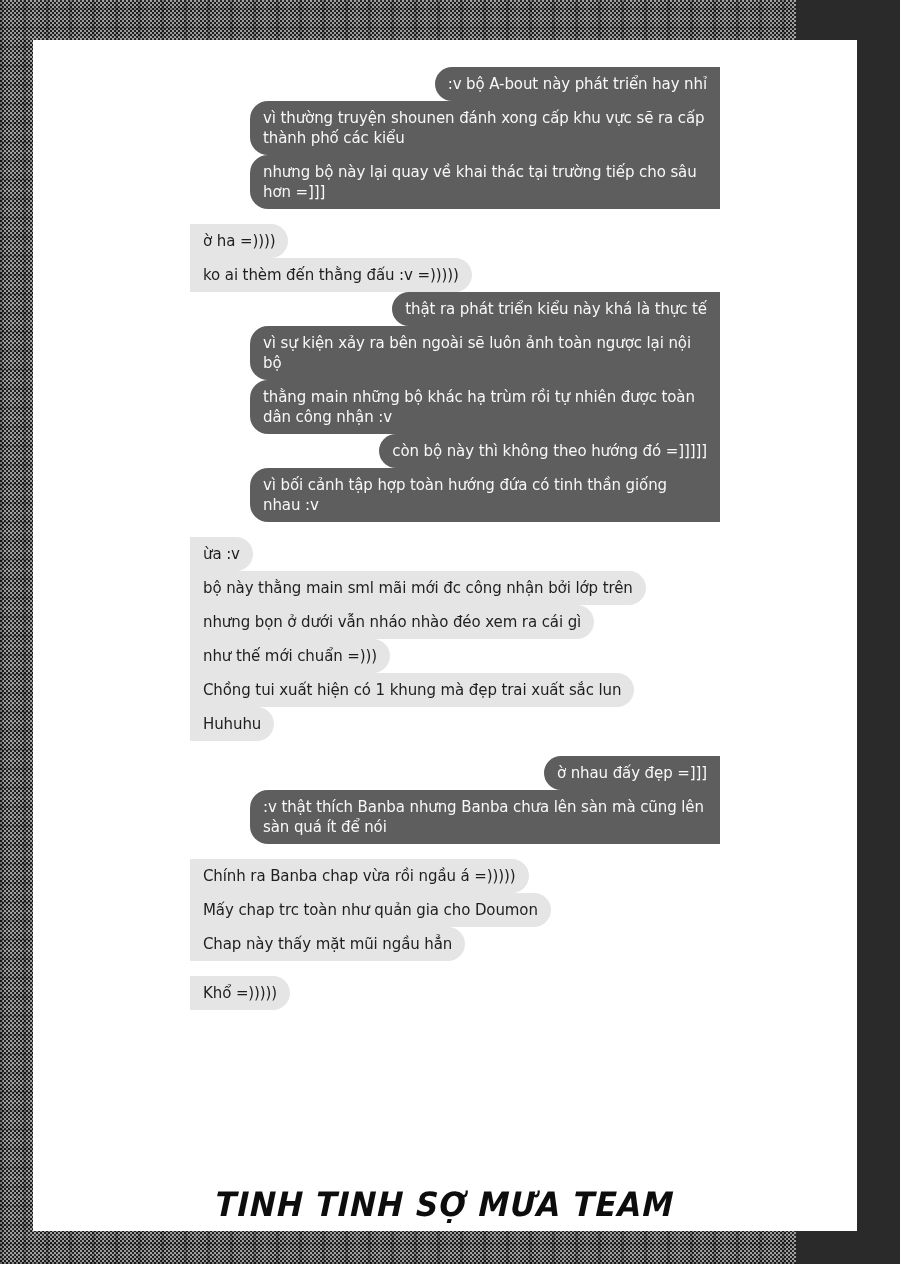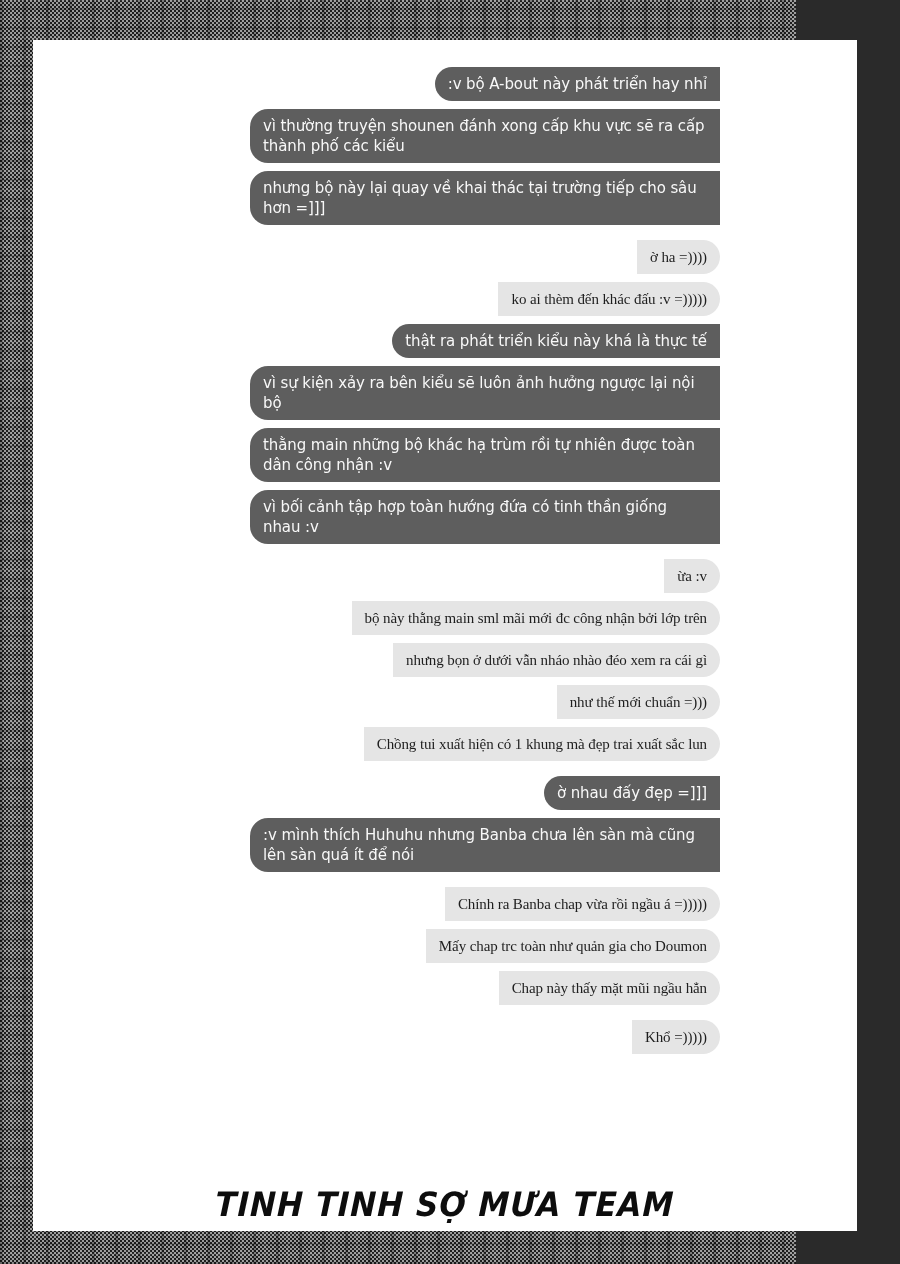--- a/index.html
+++ b/index.html
@@ -27,26 +27,26 @@
   }
   .chat{
     position:absolute;
     left:157px;top:27px;
     width:530px;
     display:flex;
     flex-direction:column;
   }
   .row{
     display:flex;
-    margin-top:8px;
+    margin-top:0;
   }
   .row:first-child{margin-top:0;}
   .row.group-start{margin-top:15px;}
   .row.right{justify-content:flex-end;}
-  .row.left{justify-content:flex-end;font-family:Liberation Serif, serif;}
+  .row.left{justify-content:flex-start;}
   .bubble{
     box-sizing:border-box;
     max-width:470px;
     padding:7px 13px;
     font-size:15px;
     line-height:20px;
     letter-spacing:-0.1px;
     word-wrap:break-word;
   }
   .bubble.right{
@@ -86,54 +86,60 @@
         <div class="row right">
     <div class="bubble right">vì thường truyện shounen đánh xong cấp khu vực sẽ ra cấp thành phố các kiểu</div>
   </div>
         <div class="row right">
     <div class="bubble right">nhưng bộ này lại quay về khai thác tại trường tiếp cho sâu hơn =]]]</div>
   </div>
         <div class="row left group-start">
     <div class="bubble left">ờ ha =))))</div>
   </div>
         <div class="row left">
-    <div class="bubble left">ko ai thèm đến khác đấu :v =)))))</div>
+    <div class="bubble left">ko ai thèm đến thằng đấu :v =)))))</div>
   </div>
         <div class="row right">
     <div class="bubble right">thật ra phát triển kiểu này khá là thực tế</div>
   </div>
         <div class="row right">
-    <div class="bubble right">vì sự kiện xảy ra bên kiểu sẽ luôn ảnh hưởng ngược lại nội bộ</div>
+    <div class="bubble right">vì sự kiện xảy ra bên ngoài sẽ luôn ảnh toàn ngược lại nội bộ</div>
   </div>
         <div class="row right">
     <div class="bubble right">thằng main những bộ khác hạ trùm rồi tự nhiên được toàn dân công nhận :v</div>
+  </div>
+        <div class="row right">
+    <div class="bubble right">còn bộ này thì không theo hướng đó =]]]]]</div>
   </div>
         <div class="row right">
     <div class="bubble right">vì bối cảnh tập hợp toàn hướng đứa có tinh thần giống nhau :v</div>
   </div>
         <div class="row left group-start">
     <div class="bubble left">ừa :v</div>
   </div>
         <div class="row left">
     <div class="bubble left">bộ này thằng main sml mãi mới đc công nhận bởi lớp trên</div>
   </div>
         <div class="row left">
     <div class="bubble left">nhưng bọn ở dưới vẫn nháo nhào đéo xem ra cái gì</div>
   </div>
         <div class="row left">
     <div class="bubble left">như thế mới chuẩn =)))</div>
   </div>
         <div class="row left">
     <div class="bubble left">Chồng tui xuất hiện có 1 khung mà đẹp trai xuất sắc lun</div>
   </div>
+        <div class="row left">
+    <div class="bubble left">Huhuhu</div>
+  </div>
         <div class="row right group-start">
     <div class="bubble right">ờ nhau đấy đẹp =]]]</div>
   </div>
         <div class="row right">
-    <div class="bubble right">:v mình thích Huhuhu nhưng Banba chưa lên sàn mà cũng lên sàn quá ít để nói</div>
+    <div class="bubble right">:v thật thích Banba nhưng Banba chưa lên sàn mà cũng lên sàn quá ít để nói</div>
   </div>
         <div class="row left group-start">
     <div class="bubble left">Chính ra Banba  chap vừa rồi ngầu á =)))))</div>
   </div>
         <div class="row left">
     <div class="bubble left">Mấy chap trc toàn như quản gia cho Doumon</div>
   </div>
         <div class="row left">
     <div class="bubble left">Chap này thấy mặt mũi ngầu hẳn</div>
   </div>

